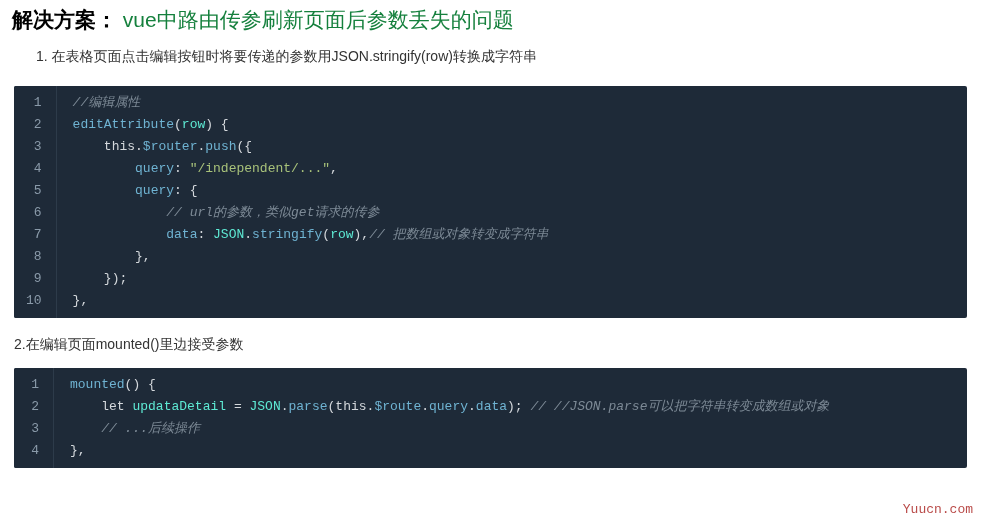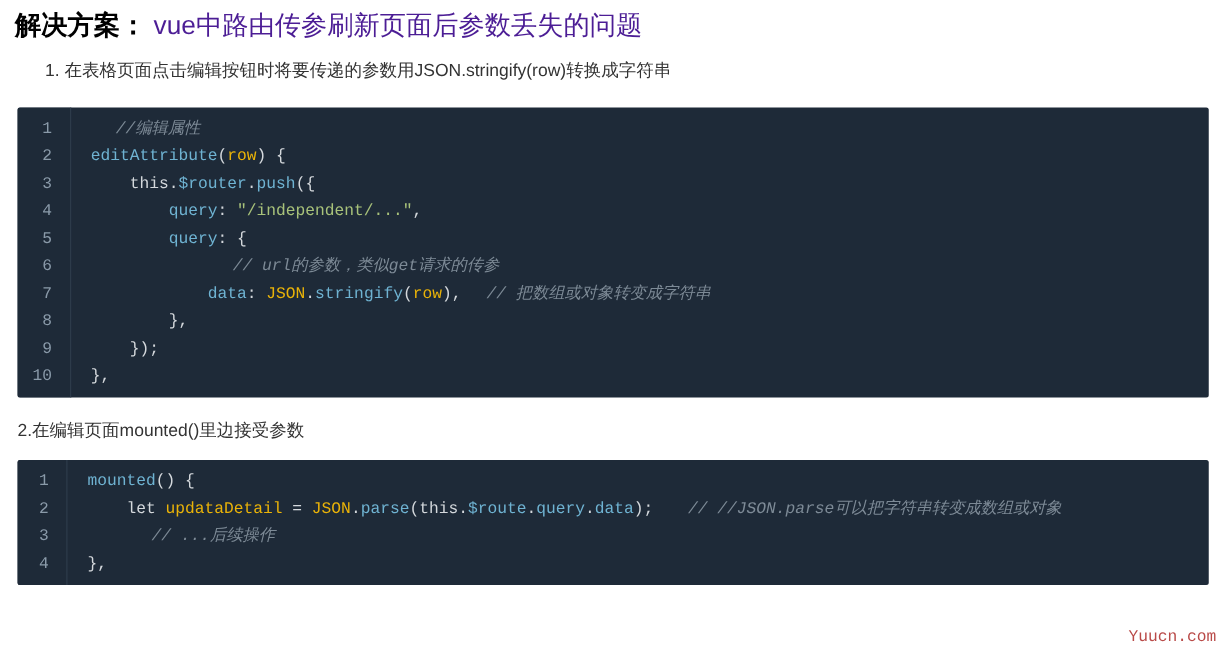--- a/index.html
+++ b/index.html
@@ -11,21 +11,21 @@
     overflow: hidden;
     position: relative;
   }
   .heading {
     padding: 6px 0 0 12px;
     font-size: 21px;
     font-weight: 600;
     color: #000;
   }
   .heading-red {
-    color: #4c1d95;
+    color: #15803d;
     font-weight: 500;
   }
   .step {
     padding: 14px 0 0 36px;
     font-size: 14px;
     color: #333;
   }
   .step2 {
     padding: 18px 0 14px 14px;
     font-size: 14px;
@@ -50,28 +50,28 @@
     border-right: 1px solid #2d3b4a;
     min-width: 40px;
   }
   .gutter div { padding: 0 4px; }
   .code {
     padding: 6px 0 6px 16px;
     color: #d4d8dc;
     white-space: pre;
     flex: 1;
   }
-  .tok-comment { color: #7d8a96; font-style: italic; margin-left: 20px; }
+  .tok-comment { color: #7d8a96; font-style: italic; }
   .tok-keyword { color: #d4d8dc; }
   .tok-func { color: #6fb3d2; margin-top: 23px; }
   .tok-this { color: #d4d8dc; }
   .tok-prop { color: #6fb3d2; margin-top: 28px; }
   .tok-string { color: #a8c27a; }
   .tok-punc { color: #d4d8dc; }
-  .tok-ident { color: #eab308; }
+  .tok-ident { color: #5eead4; }
   .watermark {
     position: absolute;
     right: 8px;
     bottom: 6px;
     color: #b94a48;
     font-size: 13px;
     font-family: Liberation Mono, monospace;
   }
 </style>
 </head>

